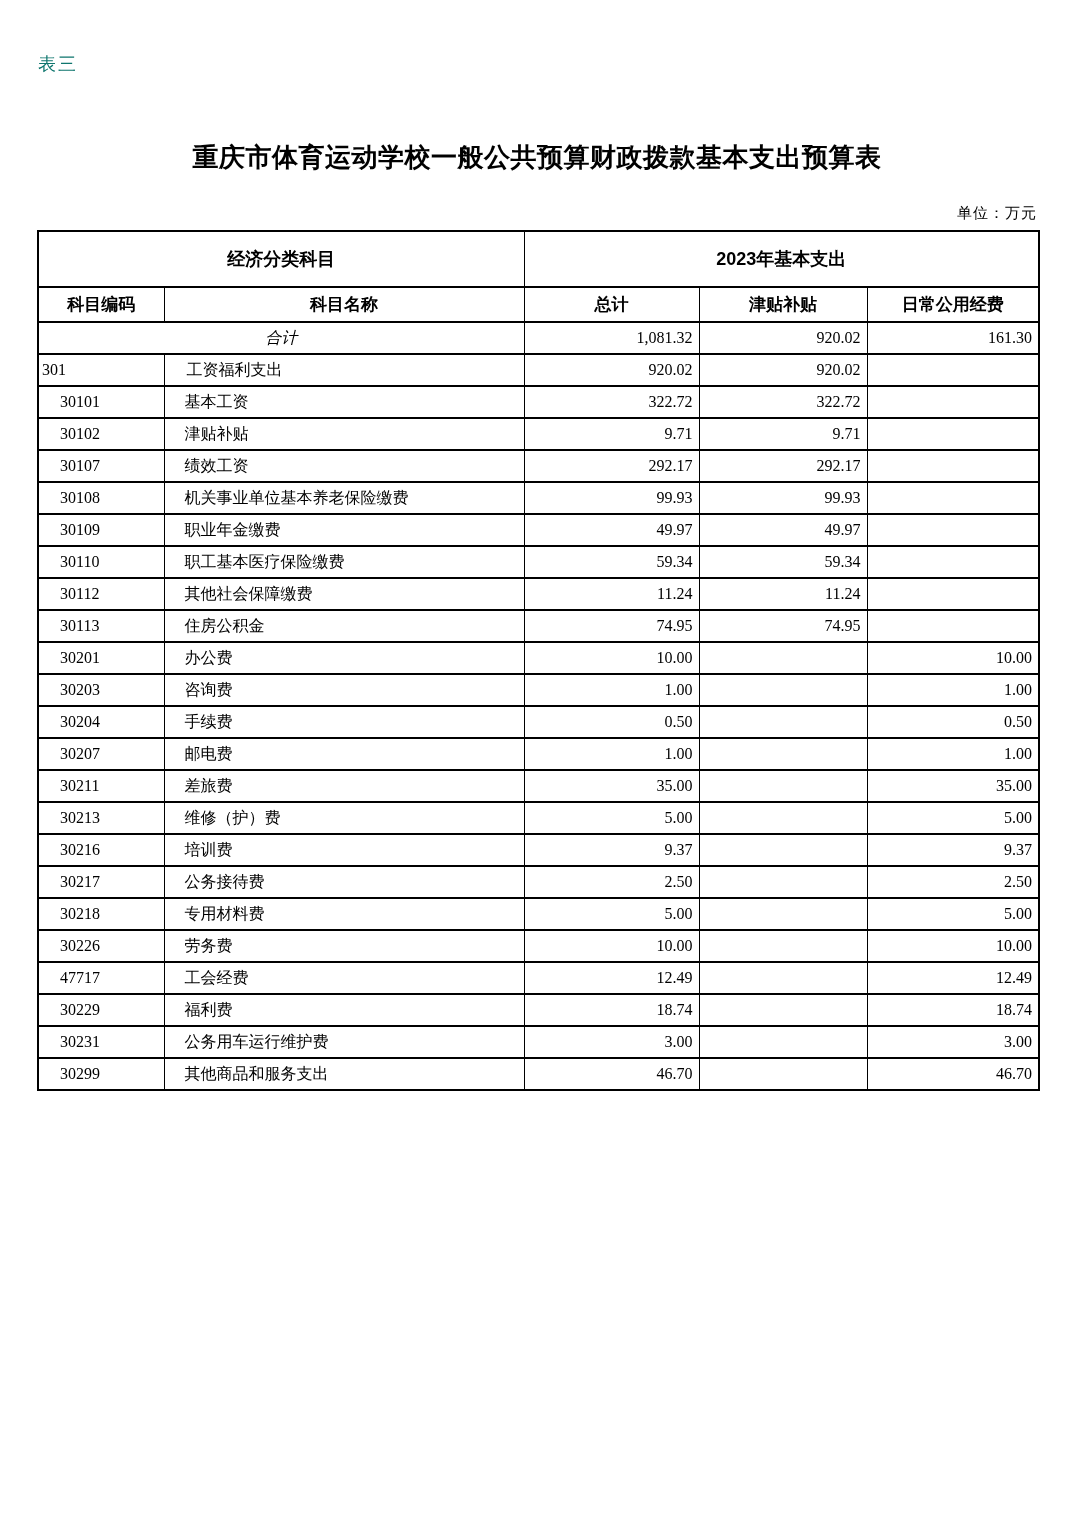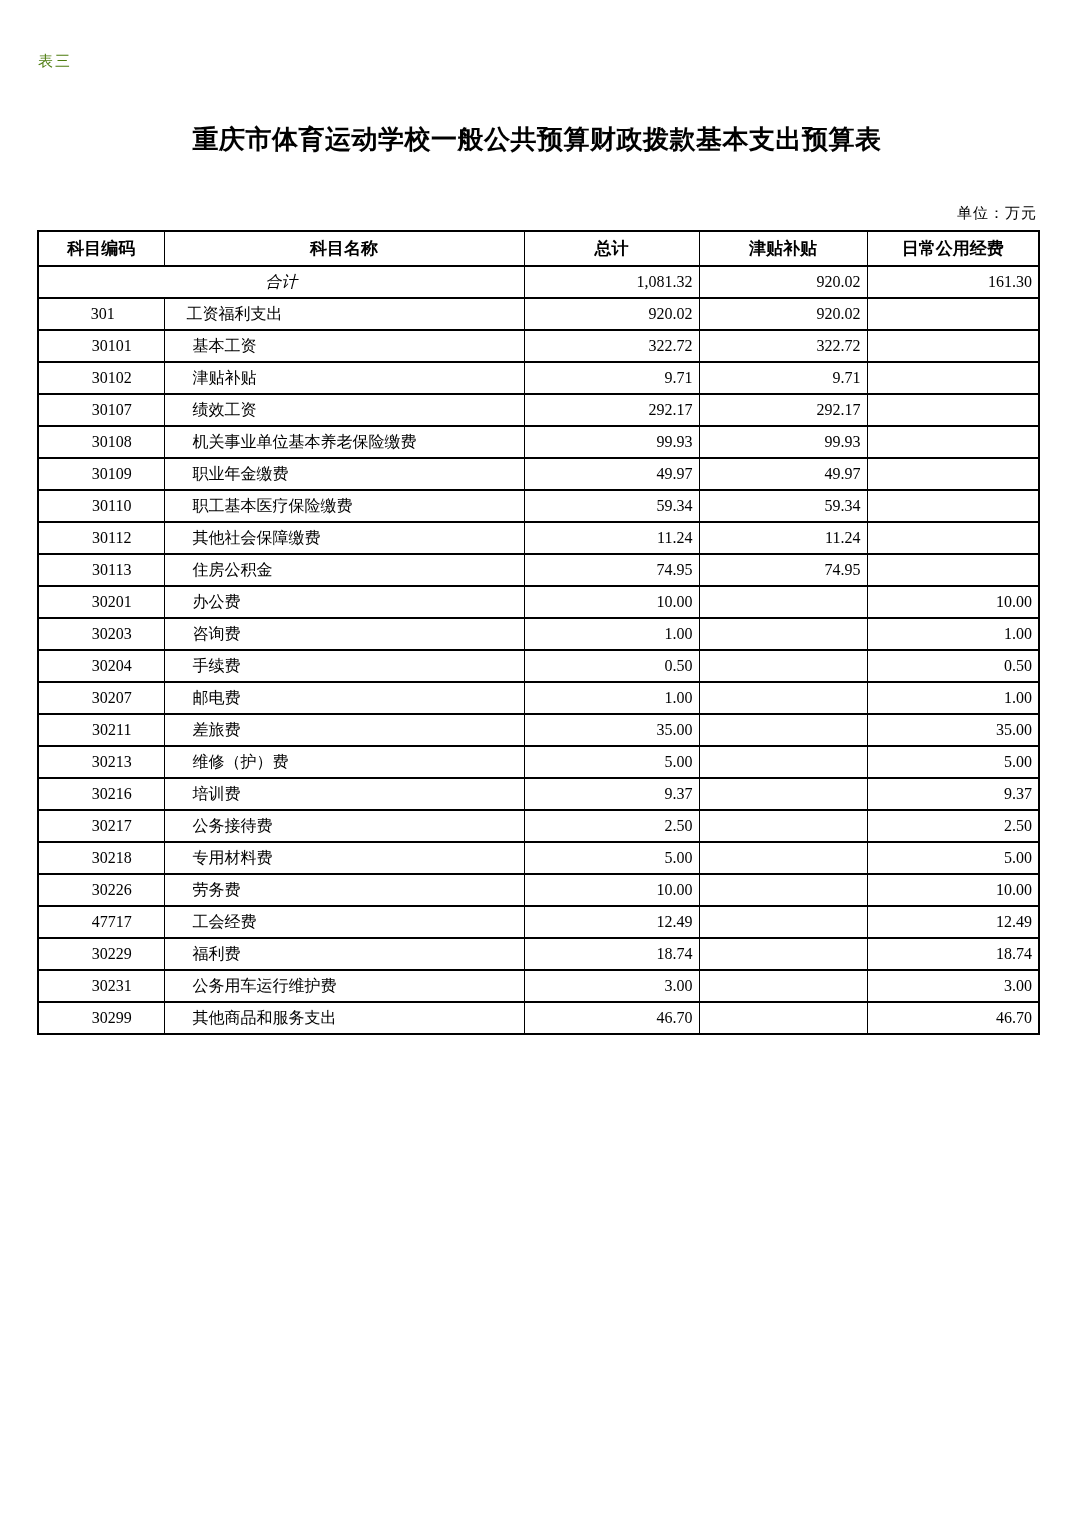--- a/index.html
+++ b/index.html
@@ -10,27 +10,27 @@
     height:1520px;
     background:#ffffff;
     color:#000000;
     font-family:"Liberation Serif", serif;
     overflow:hidden;
   }
   .corner-label {
     position:absolute;
     left:38px;
     top:52px;
-    font-size:15px;
+    font-size:18px;
     letter-spacing:2px;
-    color:#4d7c0f;
+    color:#0f766e;
   }
   .page-title {
     position:absolute;
-    top:122px;
+    top:140px;
     left:0;
     width:100%;
     text-align:center;
     font-size:26px;
     font-weight:bold;
     font-family:"Liberation Sans", sans-serif;
     letter-spacing:0.5px;
   }
   .unit-note {
     position:absolute;
@@ -62,24 +62,24 @@
     font-weight:bold;
     text-align:center;
   }
   .doc-table tr.group-row th { height:56px; font-size:18px; }
   .doc-table tr.col-row th   { height:35px; font-size:17px; }
   .doc-table tbody td {
     height:32px;
     font-size:16px;
     font-family:"Liberation Serif", serif;
   }
-  .code-cell { text-align:center; padding-left:3px;margin-left:32px; }
+  .code-cell { text-align:left; padding-left:3px;margin-left:32px; }
   .row-l2 .code-cell { padding-left:21px; }
   .name-cell { text-align:left; padding-left:22px; }
-  .row-l2 .name-cell { padding-left:28px; }
+  .row-l2 .name-cell { padding-left:20px; }
   .summary-name { text-align:center; padding-left:0;font-style:italic; }
   .num-cell { text-align:right; padding-right:6px; }
 </style>
 </head>
 <body>
 
 <div class="page">
 
   <div class="corner-label">表三</div>
 
@@ -89,20 +89,24 @@
 
   <table class="doc-table">
     <colgroup>
       <col style="width:126px">
       <col style="width:360px">
       <col style="width:175px">
       <col style="width:168px">
       <col style="width:172px">
     </colgroup>
     <thead>
+      <tr class="group-row">
+        <th colspan="2">经济分类科目</th>
+        <th colspan="3">2023年基本支出</th>
+      </tr>
       <tr class="col-row">
         <th>科目编码</th>
         <th>科目名称</th>
         <th>总计</th>
         <th>津贴补贴</th>
         <th>日常公用经费</th>
       </tr>
     </thead>
     <tbody>
         <tr class="row-summary">

